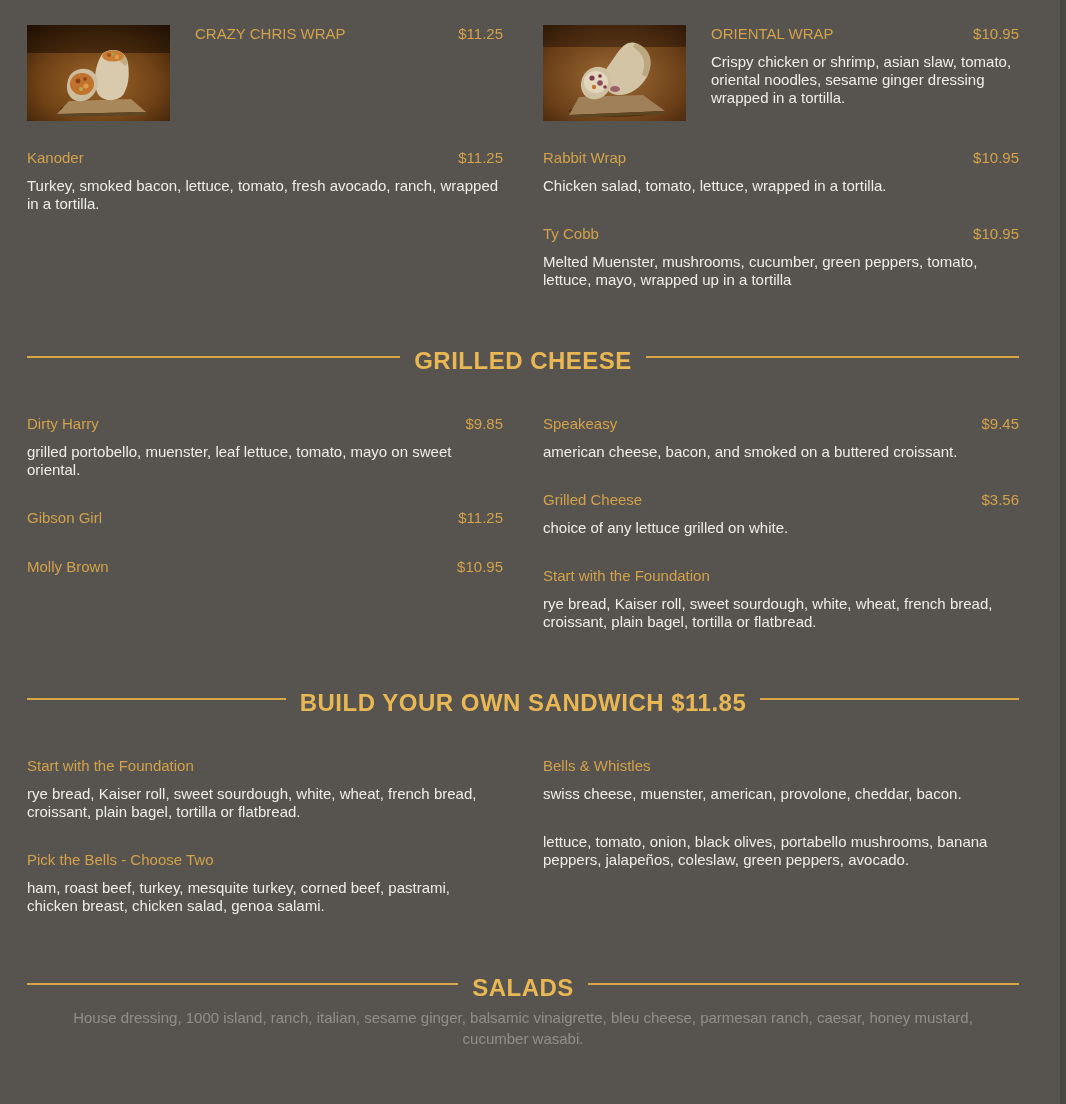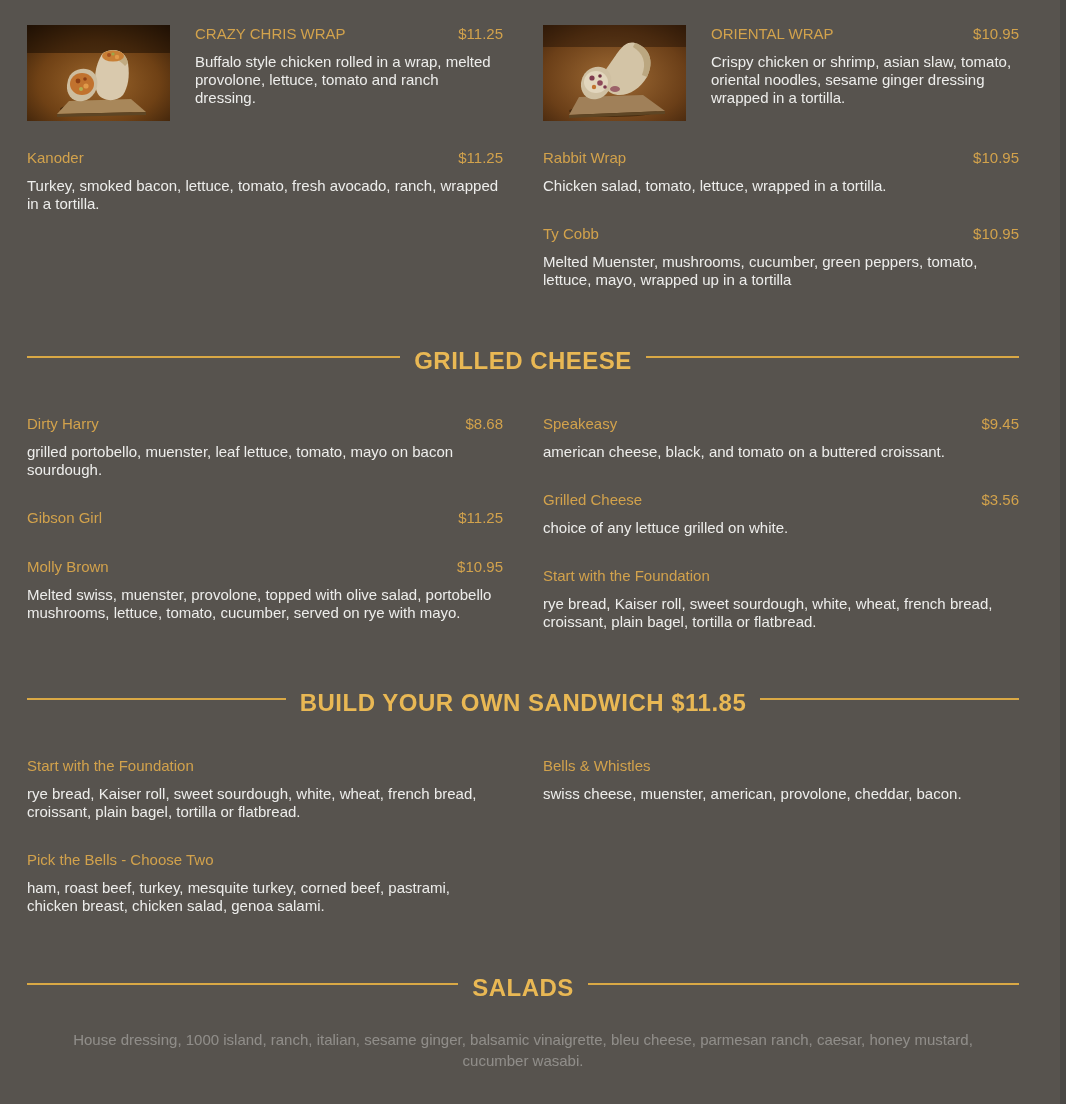--- a/index.html
+++ b/index.html
@@ -78,21 +78,21 @@
   .section-header .header-title {
     margin: 0;
     padding: 0 14px;
     font-size: 24px;
     font-weight: bold;
     line-height: 1.15;
     color: #E9B854;
     letter-spacing: 0.5px;
     white-space: nowrap;
   }
-  .section-header.salads-header { margin-bottom: 28px; }
+  .section-header.salads-header { margin-bottom: 6px; }
   .salads-note {
     margin: 0 14px;
     text-align: center;
     font-size: 15px;
     line-height: 1.4;
     color: rgba(237, 237, 235, 0.38);
   }
 </style>
 </head>
 <body>
@@ -129,21 +129,20 @@
             <circle cx="59" cy="61" r="2.6" fill="#e09a4a"></circle>
             <circle cx="54" cy="64" r="2" fill="#b0b050"></circle>
             <circle cx="58" cy="54" r="1.8" fill="#8c3f14"></circle>
           </svg>
         </div>
         <div class="featured-text">
           <div class="item-name-row">
             <span class="item-name">CRAZY CHRIS WRAP</span>
             <span class="item-price">$11.25</span>
           </div>
-          <p class="item-desc">Buffalo style chicken rolled in a wrap, melted provolone, lettuce, tomato and ranch dressing.</p>
         </div>
       </div>
 
 
       <div class="menu-item">
         <div class="item-name-row">
           <span class="item-name">Kanoder</span>
           <span class="item-price">$11.25</span>
         </div>
         <p class="item-desc">Turkey, smoked bacon, lettuce, tomato, fresh avocado, ranch, wrapped in a tortilla.</p>
@@ -212,49 +211,48 @@
     <h2 class="header-title">GRILLED CHEESE</h2>
     <span class="rule"></span>
   </div>
 
   <section class="menu-grid">
     <div class="col">
 
       <div class="menu-item">
         <div class="item-name-row">
           <span class="item-name">Dirty Harry</span>
-          <span class="item-price">$8.68</span>
-        </div>
-        <p class="item-desc">grilled portobello, muenster, leaf lettuce, tomato, mayo on bacon sourdough.</p>
+          <span class="item-price">$9.85</span>
+        </div>
+        <p class="item-desc">grilled portobello, muenster, leaf lettuce, tomato, mayo on sweet oriental.</p>
       </div>
 
       <div class="menu-item">
         <div class="item-name-row">
           <span class="item-name">Gibson Girl</span>
           <span class="item-price">$11.25</span>
         </div>
       </div>
 
       <div class="menu-item">
         <div class="item-name-row">
           <span class="item-name">Molly Brown</span>
           <span class="item-price">$10.95</span>
         </div>
-        <p class="item-desc">Melted swiss, muenster, provolone, topped with olive salad, portobello mushrooms, lettuce, tomato, cucumber, served on rye with mayo.</p>
       </div>
 
     </div>
     <div class="col">
 
       <div class="menu-item">
         <div class="item-name-row">
           <span class="item-name">Speakeasy</span>
           <span class="item-price">$9.45</span>
         </div>
-        <p class="item-desc">american cheese, black, and tomato on a buttered croissant.</p>
+        <p class="item-desc">american cheese, bacon, and smoked on a buttered croissant.</p>
       </div>
 
       <div class="menu-item">
         <div class="item-name-row">
           <span class="item-name">Grilled Cheese</span>
           <span class="item-price">$3.56</span>
         </div>
         <p class="item-desc">choice of any lettuce grilled on white.</p>
       </div>
 
@@ -295,20 +293,21 @@
     <div class="col">
 
       <div class="menu-item">
         <div class="item-name-row">
           <span class="item-name">Bells &amp; Whistles</span>
         </div>
         <p class="item-desc">swiss cheese, muenster, american, provolone, cheddar, bacon.</p>
       </div>
 
       <div class="menu-item">
+        <p class="item-desc">lettuce, tomato, onion, black olives, portabello mushrooms, banana peppers, jalapeños, coleslaw, green peppers, avocado.</p>
       </div>
 
     </div>
   </section>
 
   <div class="section-header salads-header">
     <span class="rule"></span>
     <h2 class="header-title">SALADS</h2>
     <span class="rule"></span>
   </div>

